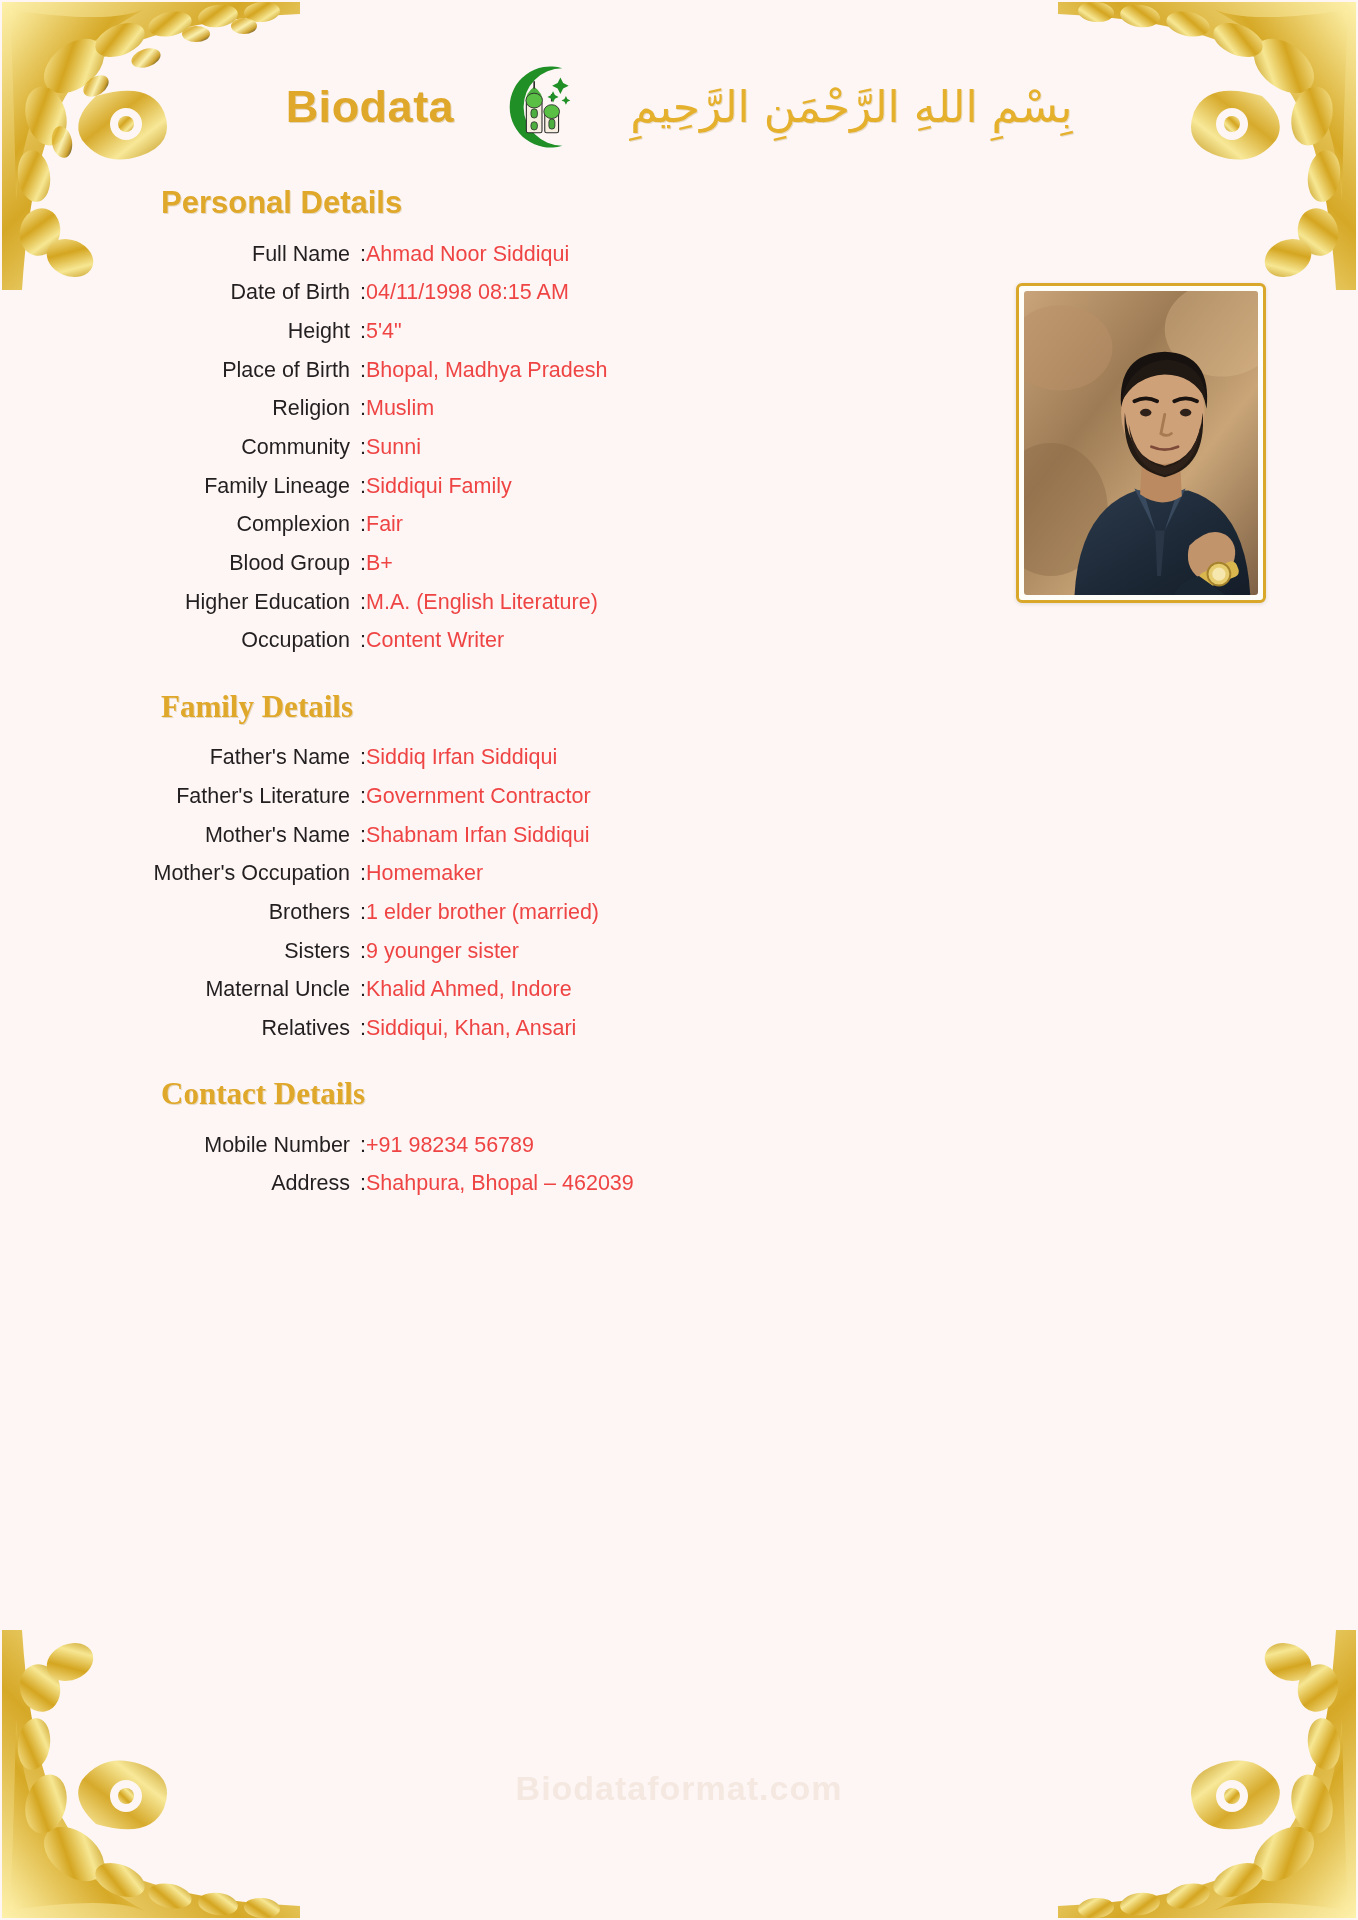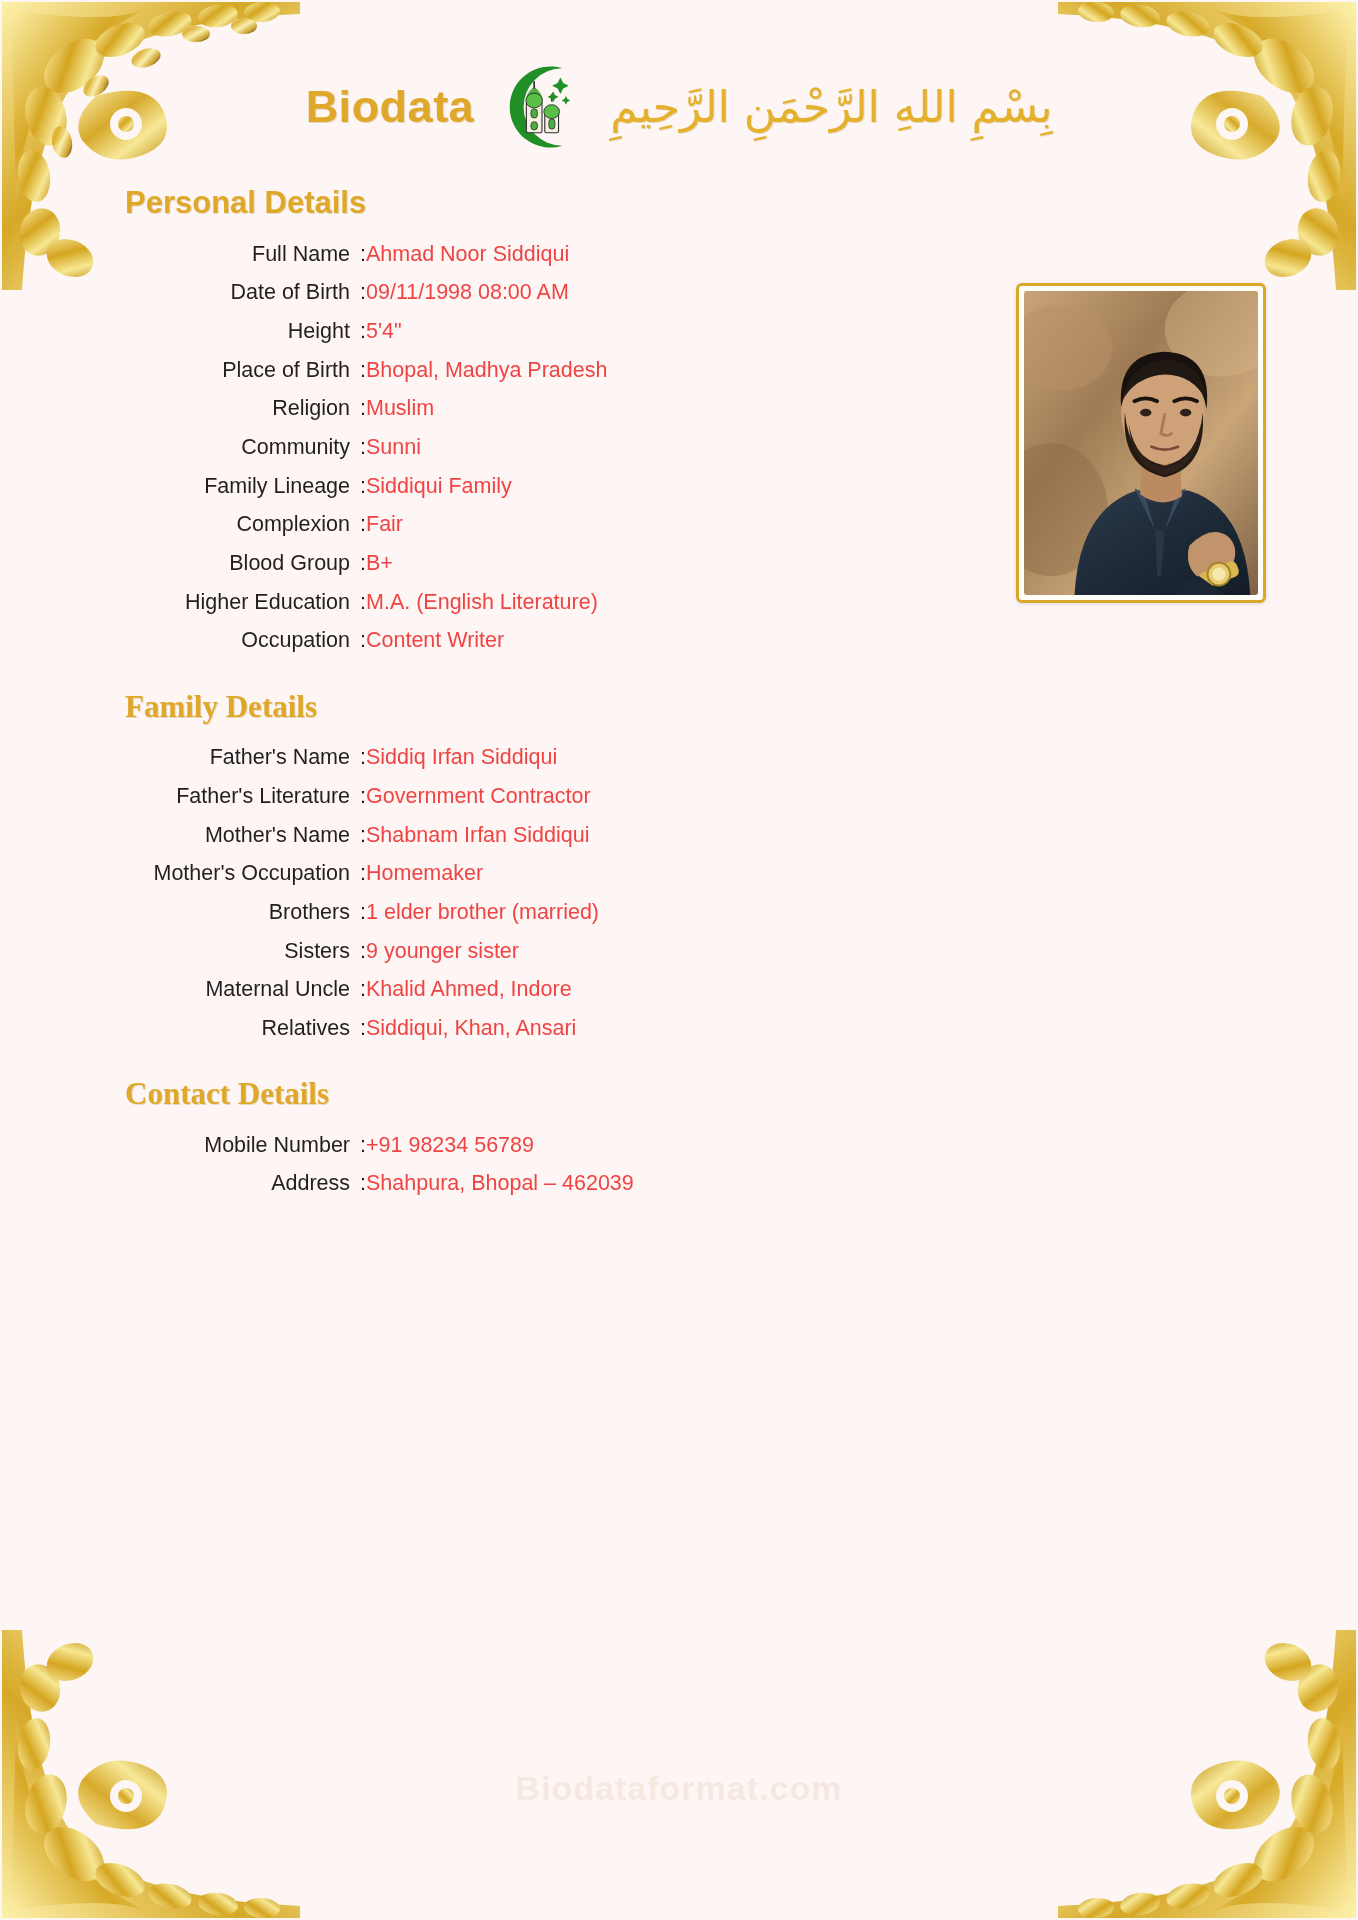--- a/index.html
+++ b/index.html
@@ -34,21 +34,21 @@
     z-index: 2;
   }
 
   
   .header {
     position: relative;
     height: 185px;
     display: flex;
     align-items: center;
     justify-content: center;
-    gap: 22px;
+    gap: 42px;
     padding-top: 28px;
   }
   .biodata-title {
     font-size: 45px;
     font-weight: bold;
     color: #e0a82a;
     letter-spacing: 0.5px;
     text-shadow: 1px 1px 0 rgba(150,110,10,0.25);
   }
   .logo-mark {
@@ -74,20 +74,21 @@
   }
 
   .section { margin-bottom: 10px; }
 
   .section-title {
     font-size: 31px;
     font-weight: bold;
     color: #e0a82a;
     margin-bottom: 14px;
     text-shadow: 1px 1px 0 rgba(150,110,10,0.22);
+    margin-left: 36px;
   }
   .section-title.spaced { margin-top: 28px; font-family: Liberation Serif, serif; }
 
   .rows { display: block; }
 
   .row {
     display: flex;
     align-items: baseline;
     font-size: 21.5px;
     color: #231f20;
@@ -351,21 +352,21 @@
       <div class="section-title">Personal Details</div>
       <div class="rows">
         <div class="row">
           <span class="row-label">Full Name</span>
           <span class="row-colon">:</span>
           <span class="row-value">Ahmad Noor Siddiqui</span>
         </div>
         <div class="row">
           <span class="row-label">Date of Birth</span>
           <span class="row-colon">:</span>
-          <span class="row-value">09/11/1998 08:00 AM</span>
+          <span class="row-value">04/11/1998 08:15 AM</span>
         </div>
         <div class="row">
           <span class="row-label">Height</span>
           <span class="row-colon">:</span>
           <span class="row-value">5'4"</span>
         </div>
         <div class="row">
           <span class="row-label">Place of Birth</span>
           <span class="row-colon">:</span>
           <span class="row-value">Bhopal, Madhya Pradesh</span>

